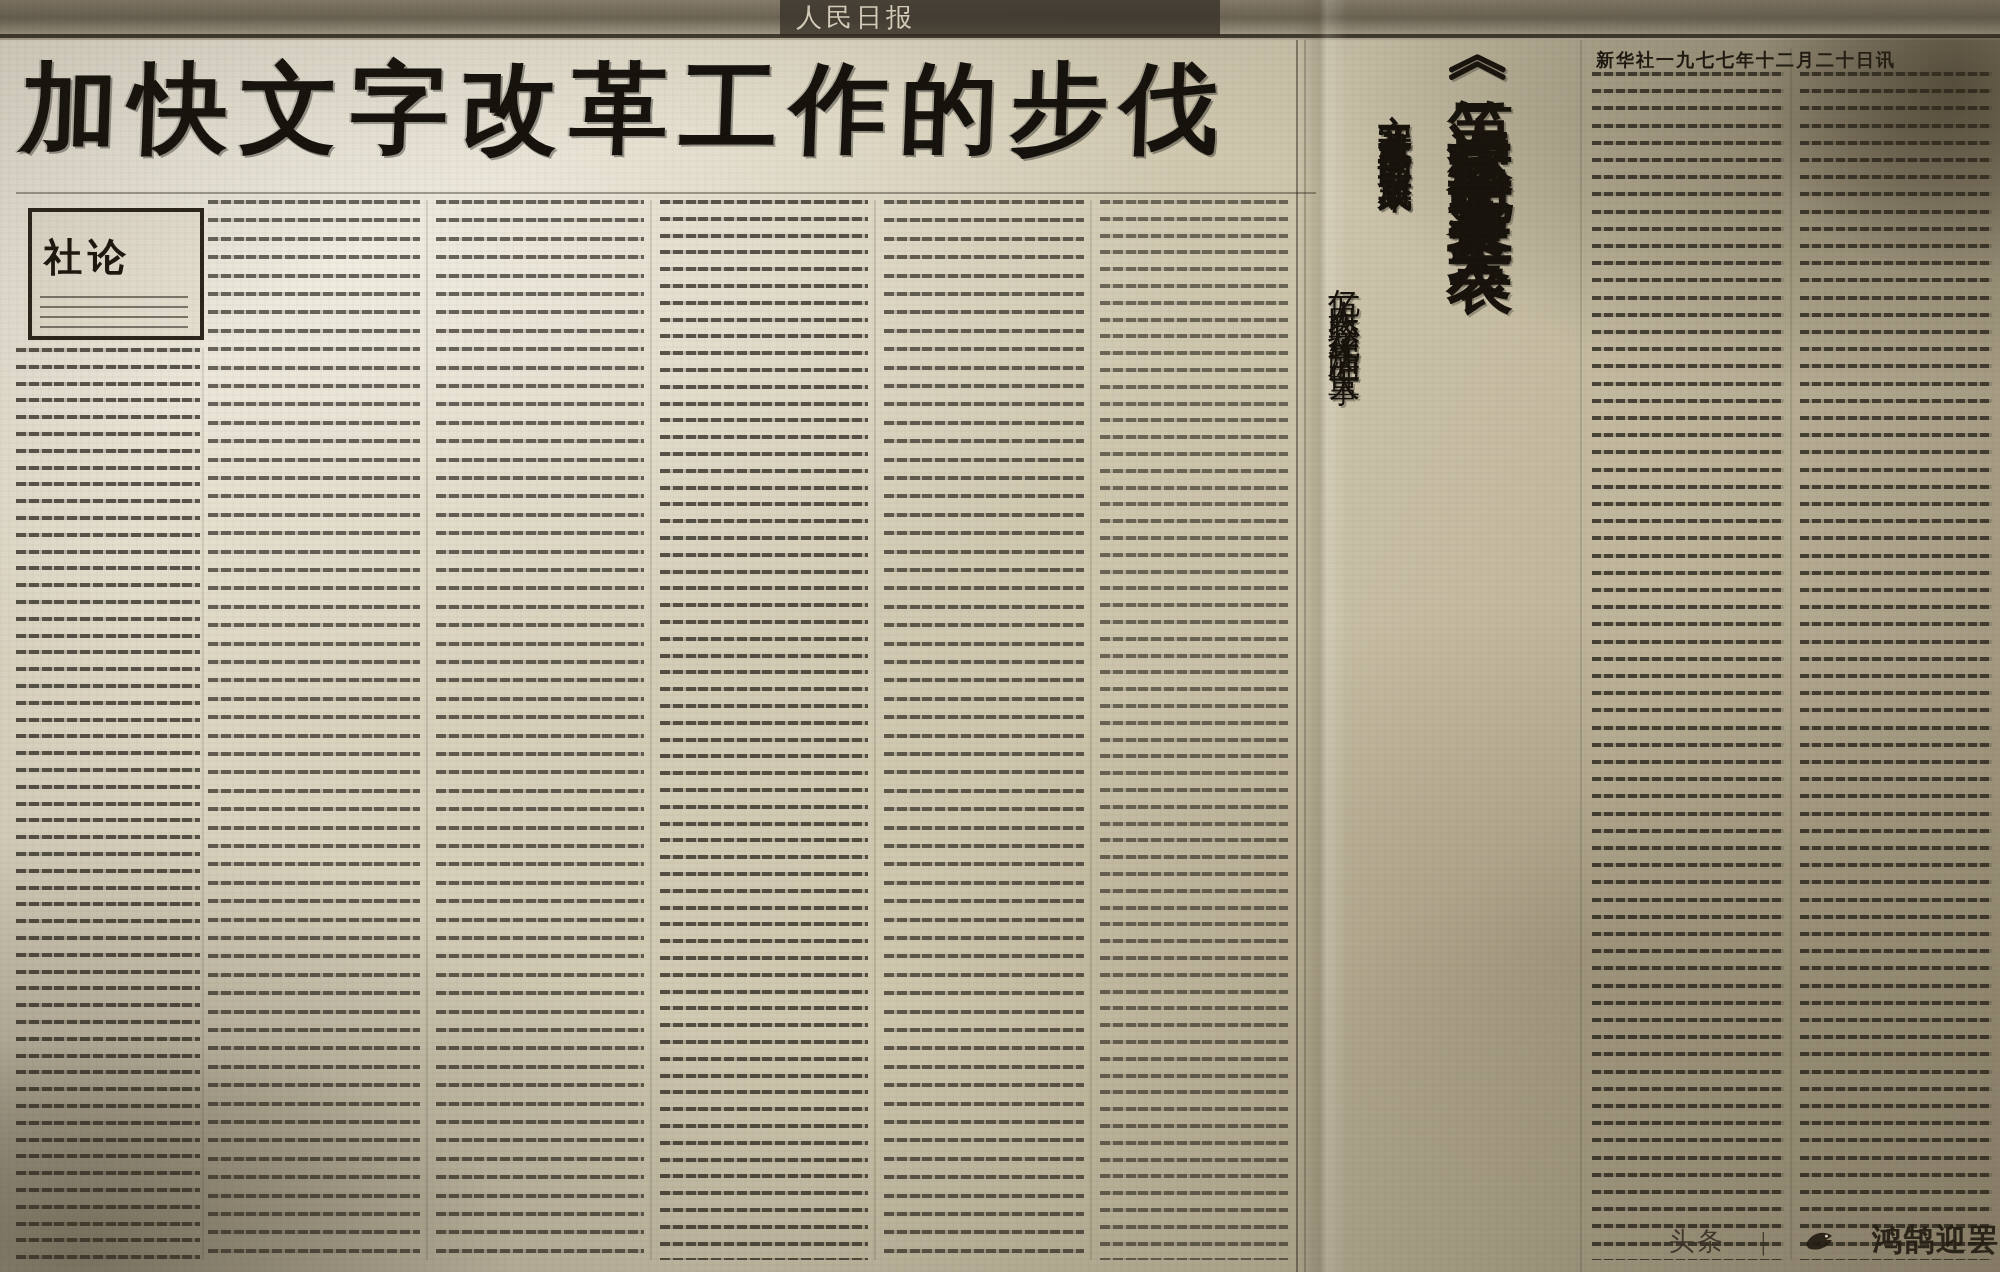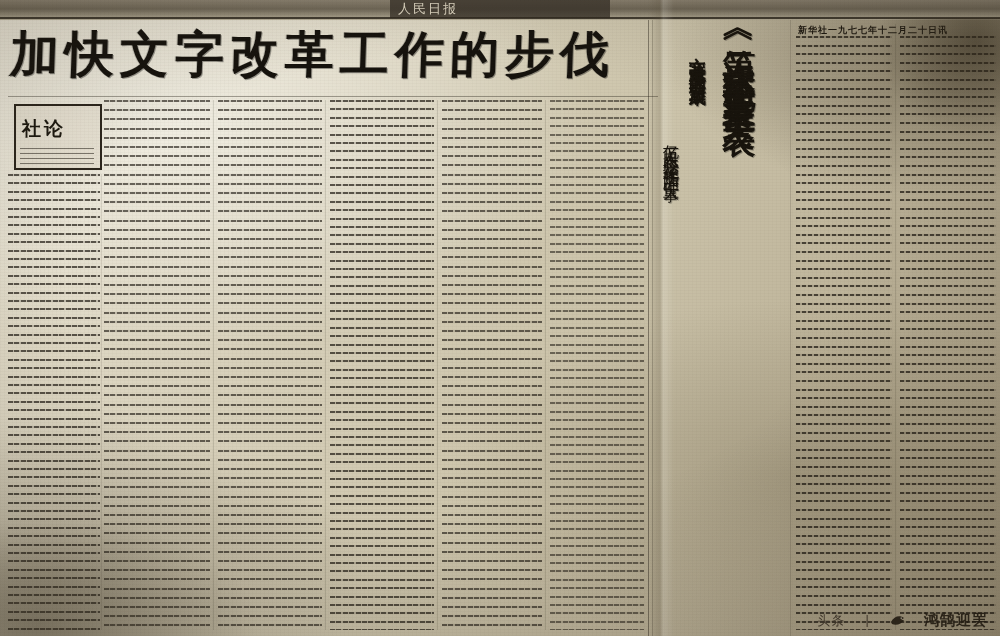--- a/index.html
+++ b/index.html
@@ -236,27 +236,27 @@
     position: absolute;
     left: 0; bottom: 0;
     width: 260px; height: 120px;
     background: radial-gradient(ellipse at 15% 90%, rgba(60,52,36,0.40), rgba(60,52,36,0) 70%);
     pointer-events: none;
   }
 
   
   .watermark {
     position: absolute;
-    right: 12px;
+    right: 0;
     bottom: 6px;
     display: flex;
     align-items: center;
     gap: 18px;
     color: #2a2318;
-    font-family: Liberation Mono, monospace;
+    font-family: Liberation Serif, serif;
     font-size: 15px;
     opacity: 0.92;
   }
   .watermark .wm-label {
     font-size: 13px;
     color: #3a3126;
     letter-spacing: 1px;
   }
   .watermark .wm-bird {
     display: inline-block;

